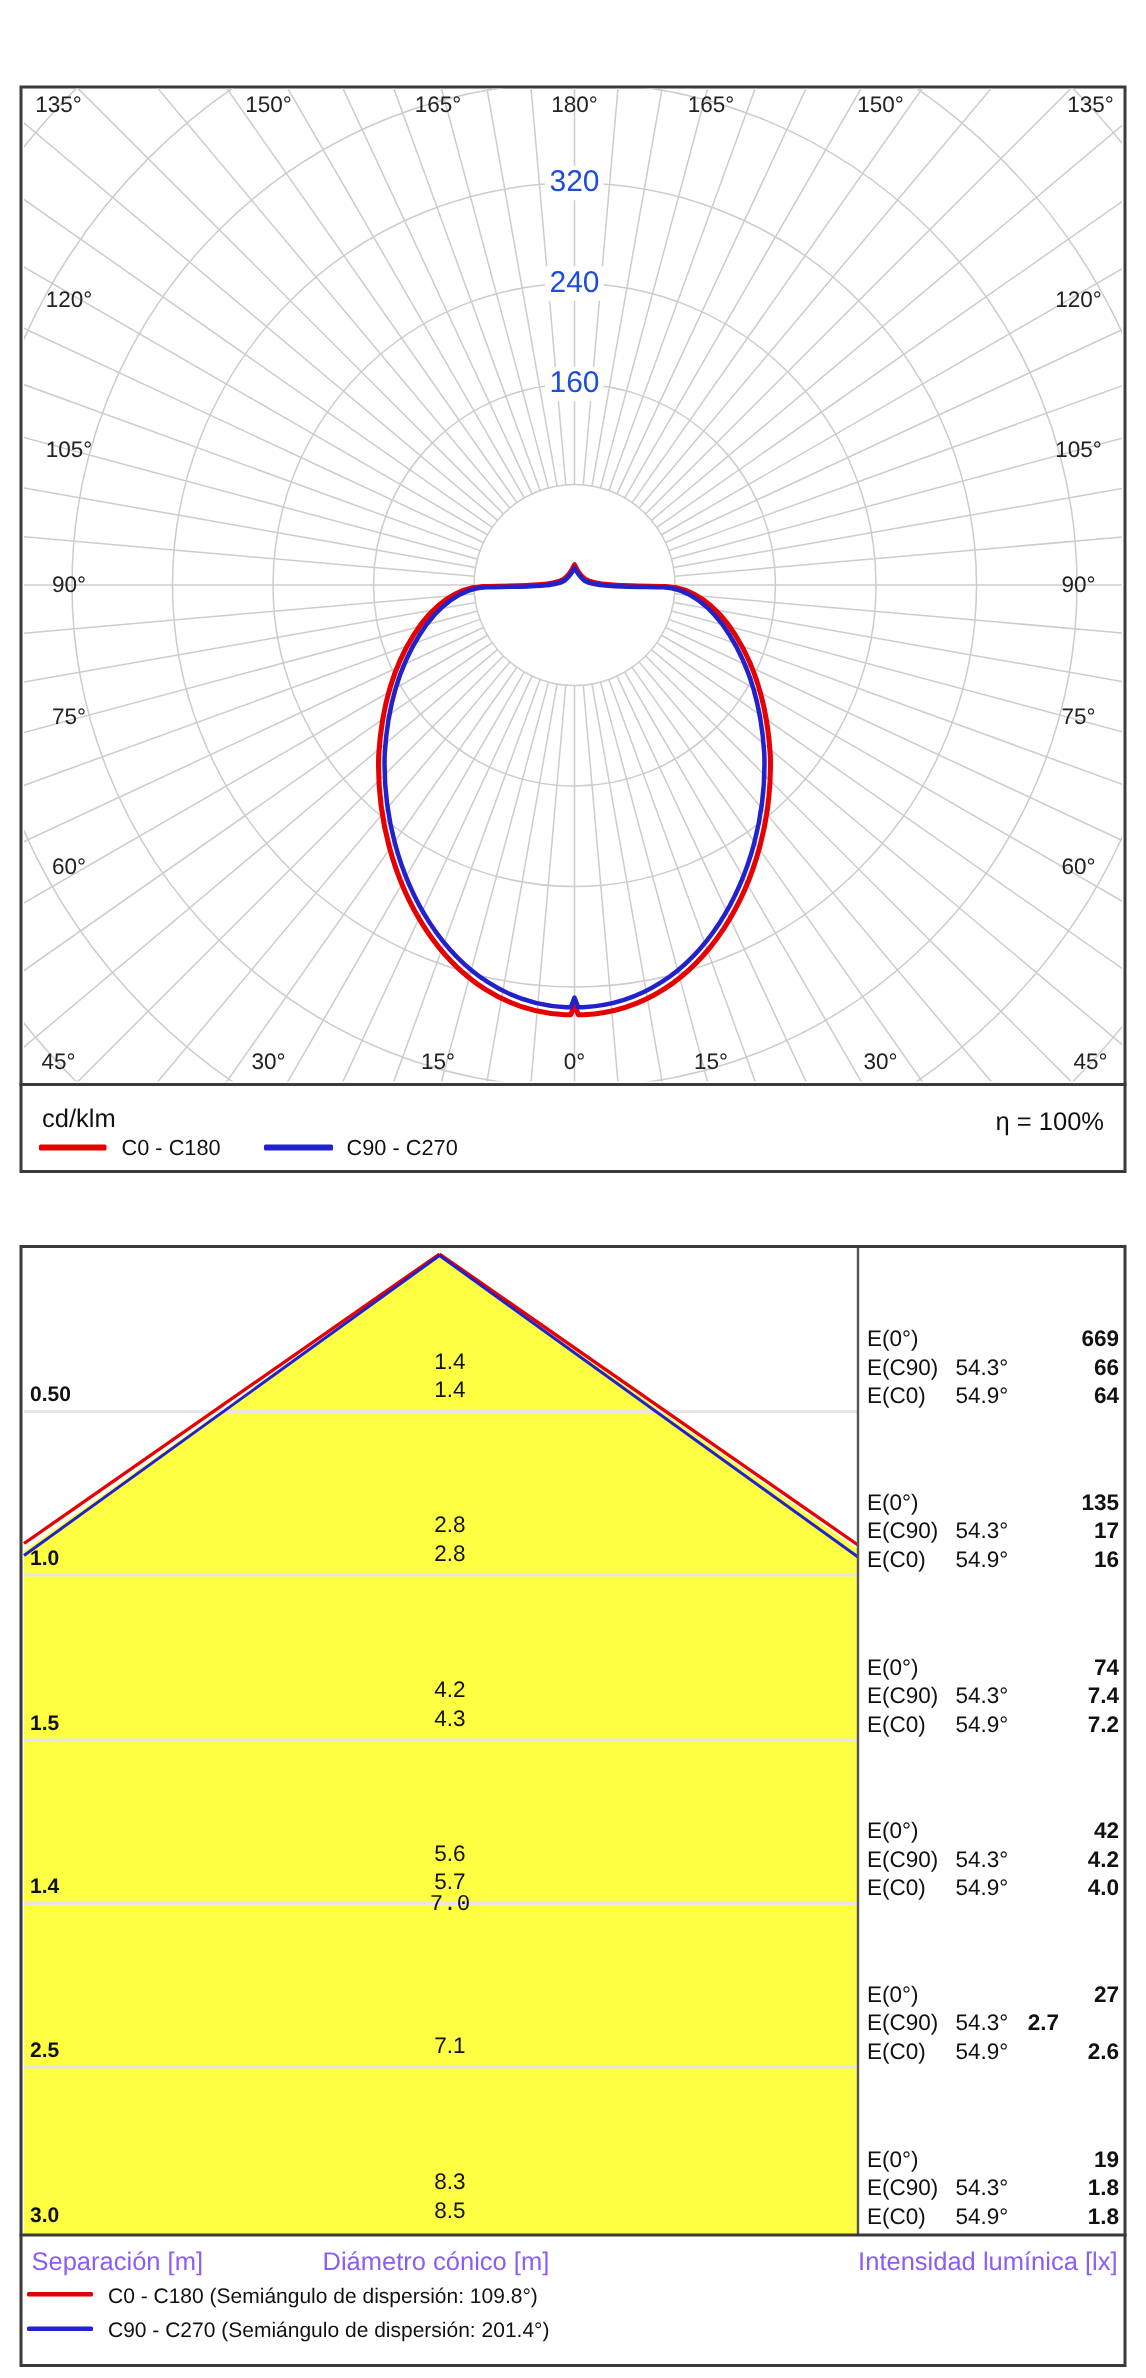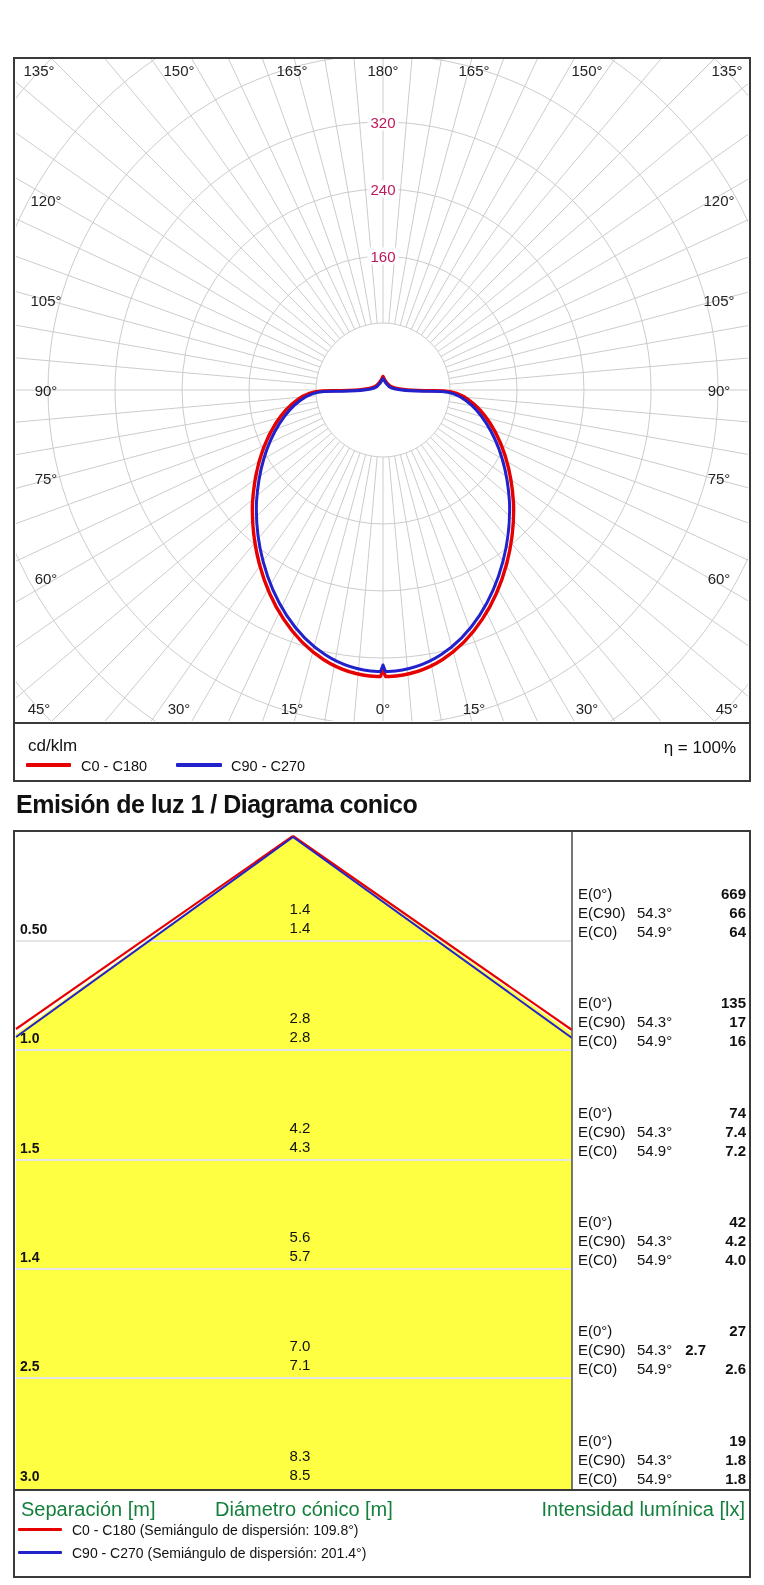--- a/index.html
+++ b/index.html
@@ -3,30 +3,30 @@
 <meta charset="utf-8">
 <style>
   html,body{margin:0;padding:0;background:#fff;}
   #page{position:relative;width:764px;height:1585px;background:#fff;
         font-family:"Liberation Sans",sans-serif;color:#111;overflow:hidden;}
   .abs{position:absolute;}
   .title{font-size:25px;font-weight:bold;letter-spacing:-0.5px;white-space:nowrap;}
   .panel{position:absolute;border:2px solid #3a3a3a;background:#fff;box-sizing:border-box;}
   .sepline{position:absolute;background:#3a3a3a;}
   .angle-label{position:absolute;font-size:15px;color:#222;transform:translate(-50%,-50%);white-space:nowrap;}
-  .radial-label{position:absolute;font-size:15px;color:#be185d;transform:translate(-50%,-50%);
+  .radial-label{position:absolute;font-size:20px;color:#1d4ed8;transform:translate(-50%,-50%);
                 background:#fff;padding:0 3px;white-space:nowrap;}
   .leg-swatch{position:absolute;height:4px;border-radius:1px;}
   .leg-text{position:absolute;font-size:14.5px;color:#111;white-space:nowrap;}
   .unit-label{position:absolute;font-size:17px;color:#111;white-space:nowrap;}
   .dist-label{position:absolute;font-size:14px;font-weight:bold;transform:translateY(-50%);}
   .diam-label{position:absolute;width:70px;text-align:center;font-size:15px;transform:translate(-50%,-50%);}
   .ecol-label{position:absolute;font-size:15px;transform:translateY(-50%);white-space:nowrap;}
   .ecol-val{position:absolute;font-size:15px;text-align:right;transform:translateY(-50%);width:86px;font-weight:bold;}
-  .footer-label{font-size:20px;color:#15803d;white-space:nowrap;}
+  .footer-label{font-size:17px;color:#8b5cf6;white-space:nowrap;}
 </style>
 </head>
 <body>
 
 <div id="page">
 
 
   <div class="panel" style="left:13px;top:57px;width:738px;height:725px;"></div>
 
   <svg class="abs" style="left:15px;top:59px;" width="734" height="663" viewBox="0 0 734 663">
@@ -154,21 +154,20 @@
   <div class="sepline" style="left:13px;top:722px;width:738px;height:2px;"></div>
 
   <div class="unit-label" style="left:28px;top:736px;">cd/klm</div>
   <div class="unit-label" style="right:28px;top:738px;">η = 100%</div>
 
   <div class="leg-swatch" style="left: 26px; top: 763px; width: 45px; background: rgb(230, 0, 0);" id="pleg-sw-0"></div>
   <div class="leg-text" style="left:81px;top:758px;">C0 - C180</div>
   <div class="leg-swatch" style="left: 176px; top: 763px; width: 46px; background: rgb(34, 34, 204);" id="pleg-sw-1"></div>
   <div class="leg-text" style="left:231px;top:758px;">C90 - C270</div>
 
-  <div class="abs title" style="left:16px;top:790px;">Emisión de luz 1 / Diagrama conico</div>
 
   <div class="panel" style="left:13px;top:830px;width:738px;height:748px;"></div>
 
   <svg class="abs" style="left:15px;top:832px;" width="734" height="658" viewBox="0 0 734 658">
     <polygon id="cone-fill" points="278,5 557,201 557,658 1,658 1,202" fill="#feff42"></polygon>
     <g id="cone-rowlines" stroke="#e6e6e6" stroke-width="2">
         <line x1="1" x2="557" y1="109" y2="109"></line>
         <line x1="1" x2="557" y1="218" y2="218"></line>
         <line x1="1" x2="557" y1="328" y2="328"></line>
         <line x1="1" x2="557" y1="437" y2="437"></line>
@@ -224,21 +223,21 @@
       <div class="diam-label" style="left: 300px; top: 1255px;">5.7</div>
       <div class="ecol-label" style="left: 578px; top: 1221px;">E(0°)</div>
       <div class="ecol-label" style="left: 578px; top: 1240px;">E(C90)</div>
       <div class="ecol-label" style="left: 578px; top: 1259px;">E(C0)</div>
       <div class="ecol-label" style="left: 637px; top: 1240px;">54.3°</div>
       <div class="ecol-label" style="left: 637px; top: 1259px;">54.9°</div>
       <div class="ecol-val" style="left: 660px; top: 1221px;">42</div>
       <div class="ecol-val" style="left: 660px; top: 1240px;">4.2</div>
       <div class="ecol-val" style="left: 660px; top: 1259px;">4.0</div>
       <div class="dist-label" style="left: 20px; top: 1366px;">2.5</div>
-      <div class="diam-label" style="left: 300px; top: 1345px;">7.0</div>
+      <div class="diam-label" style="left: 300px; top: 1270px; font-family: Liberation Mono, monospace;">7.0</div>
       <div class="diam-label" style="left: 300px; top: 1364px;">7.1</div>
       <div class="ecol-label" style="left: 578px; top: 1330px;">E(0°)</div>
       <div class="ecol-label" style="left: 578px; top: 1349px;">E(C90)</div>
       <div class="ecol-label" style="left: 578px; top: 1368px;">E(C0)</div>
       <div class="ecol-label" style="left: 637px; top: 1349px;">54.3°</div>
       <div class="ecol-label" style="left: 637px; top: 1368px;">54.9°</div>
       <div class="ecol-val" style="left: 660px; top: 1330px;">27</div>
       <div class="ecol-val" style="left: 620px; top: 1349px;">2.7</div>
       <div class="ecol-val" style="left: 660px; top: 1368px;">2.6</div>
       <div class="dist-label" style="left: 20px; top: 1476px;">3.0</div>

